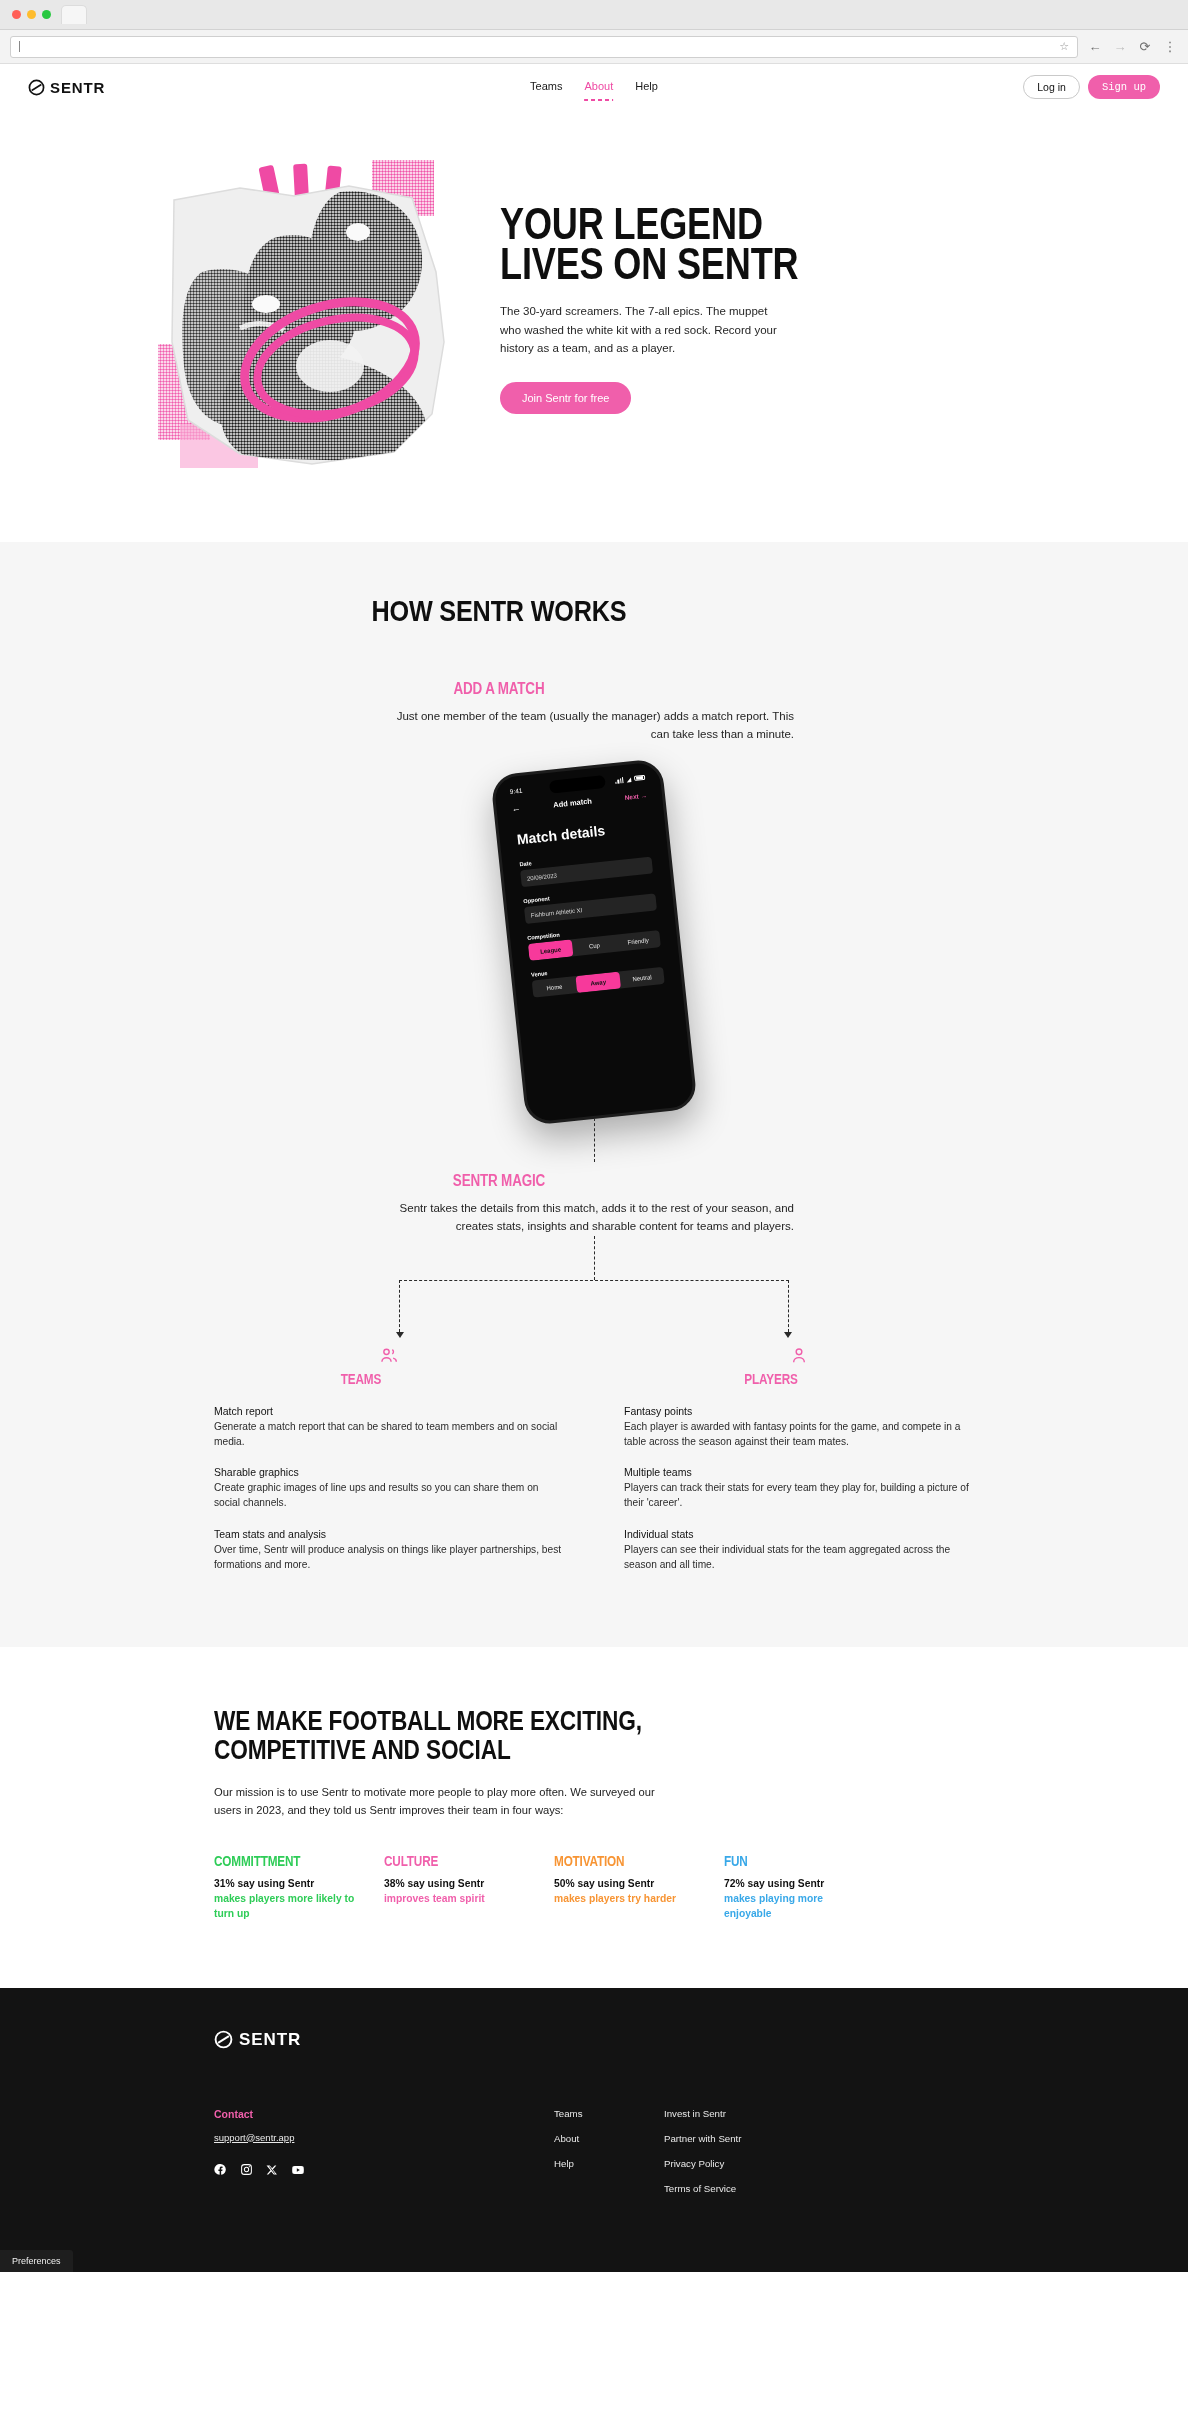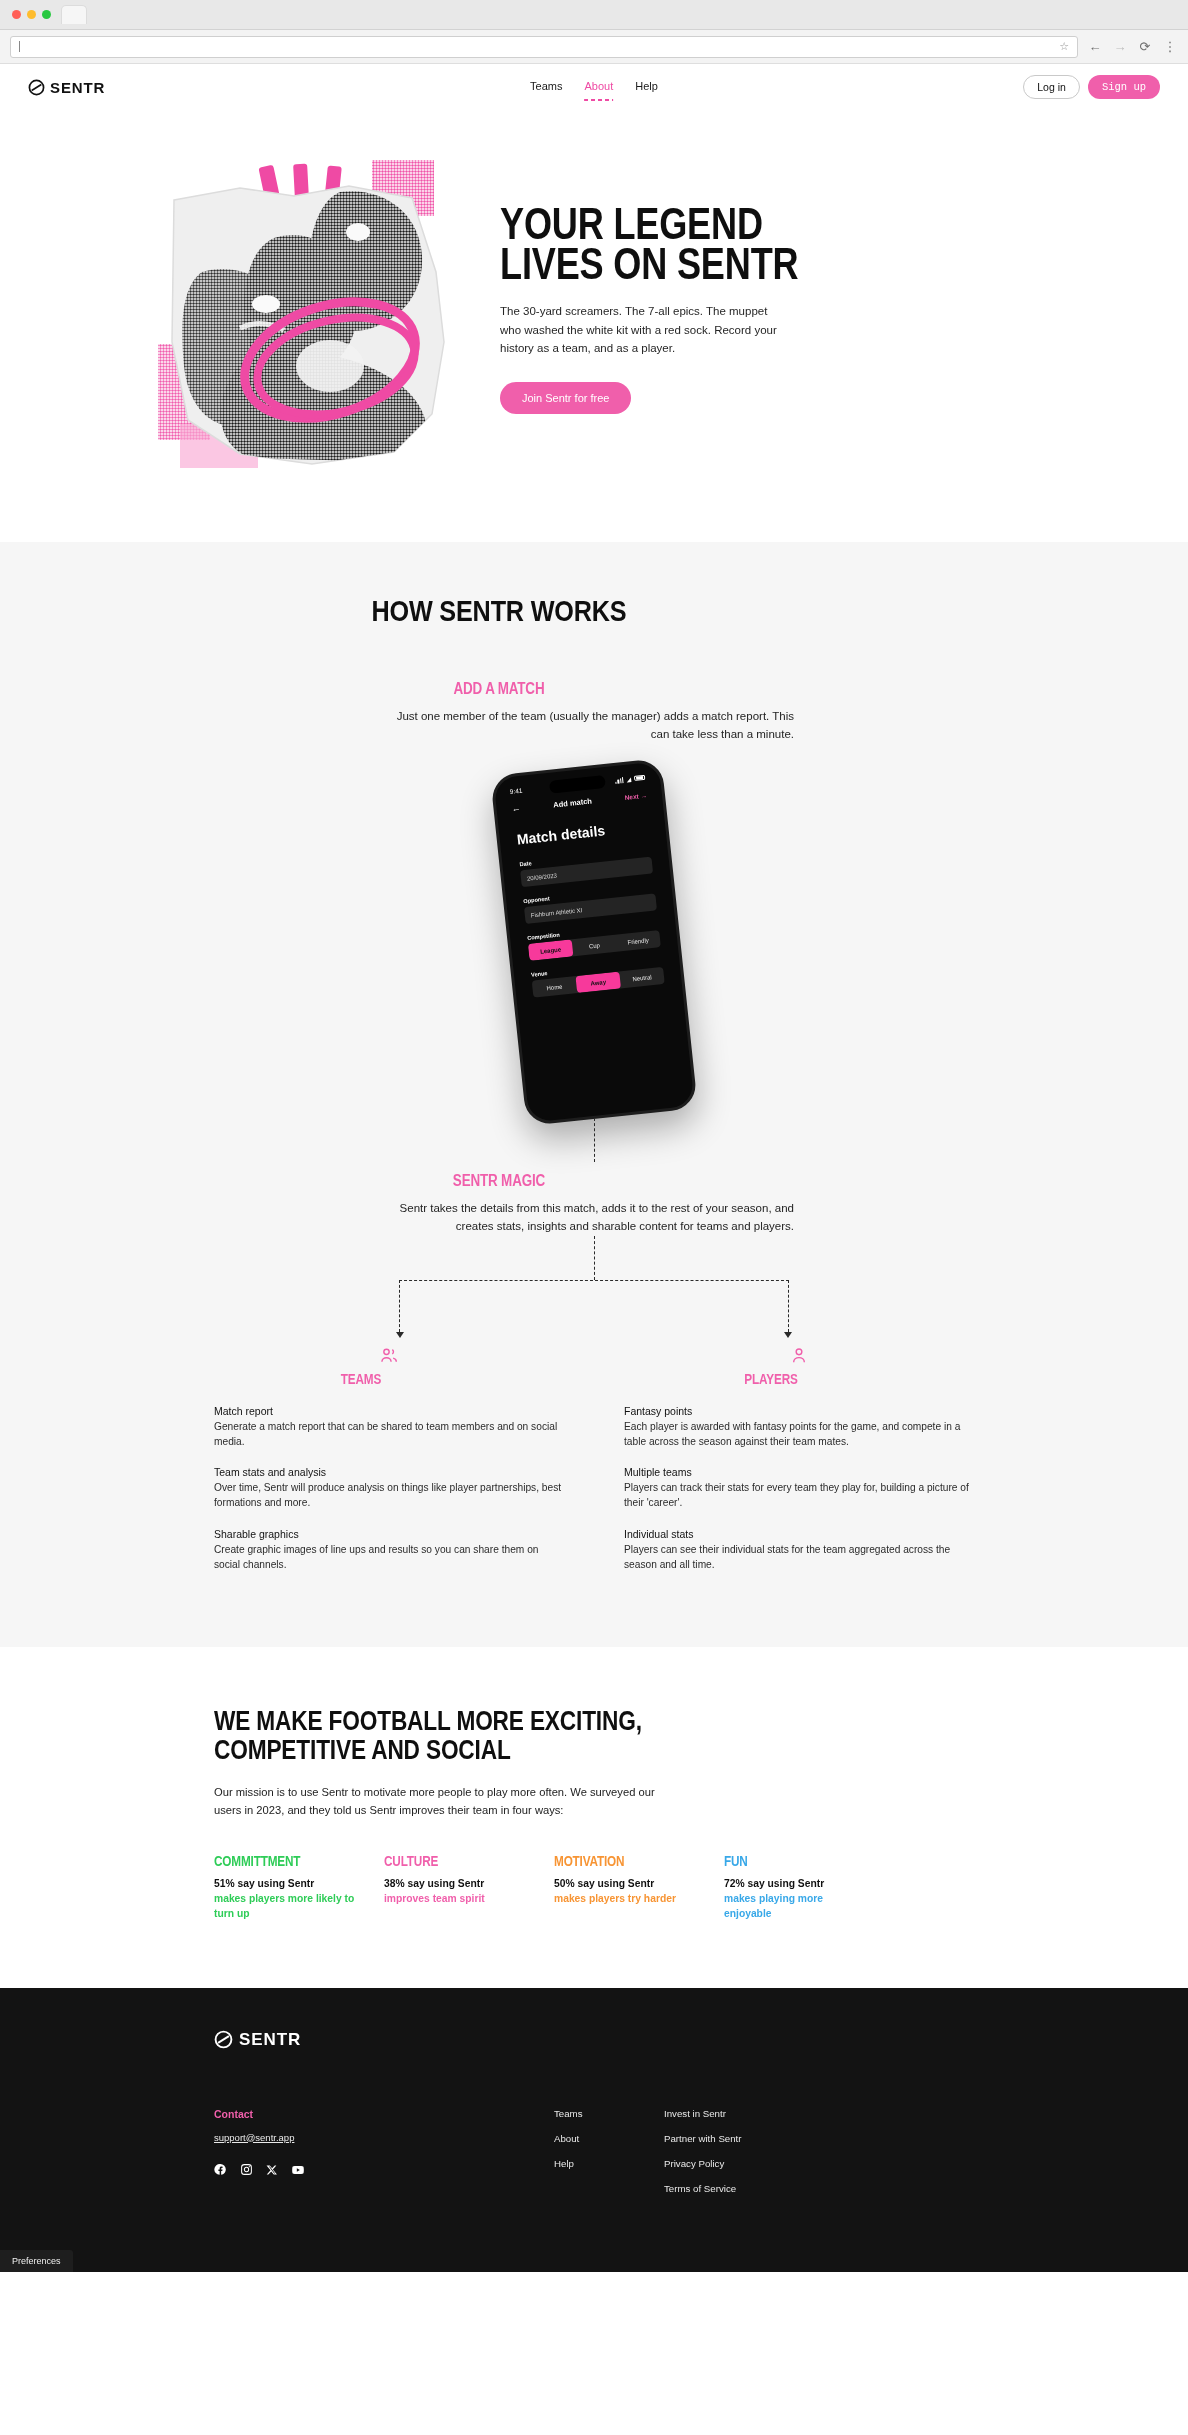--- a/index.html
+++ b/index.html
@@ -577,26 +577,26 @@
           <path d="M16 4.4a3.2 3.2 0 0 1 0 5.2"></path>
           <path d="M17 14.6c2.2.6 3.8 2.3 3.8 4.4"></path>
         </svg>
         <div class="col-title display">TEAMS</div>
       </div>
       <div class="feat">
         <h4>Match report</h4>
         <p>Generate a match report that can be shared to team members and on social media.</p>
       </div>
       <div class="feat">
+        <h4>Sharable graphics</h4>
+        <p>Create graphic images of line ups and results so you can share them on social channels.</p>
+      </div>
+      <div class="feat">
         <h4>Team stats and analysis</h4>
         <p>Over time, Sentr will produce analysis on things like player partnerships, best formations and more.</p>
-      </div>
-      <div class="feat">
-        <h4>Sharable graphics</h4>
-        <p>Create graphic images of line ups and results so you can share them on social channels.</p>
       </div>
     </div>
 
     <div class="col">
       <div class="col-head">
         <svg class="col-icon" width="20" height="20" viewBox="0 0 24 24" fill="none" stroke="#f05fab" stroke-width="1.7">
           <circle cx="12" cy="7" r="3.4"></circle>
           <path d="M5.6 19.5c0-3.4 2.9-5.6 6.4-5.6s6.4 2.2 6.4 5.6"></path>
         </svg>
         <div class="col-title display">PLAYERS</div>
@@ -621,21 +621,21 @@
   <div class="mission-inner">
     <h2 class="mission-title display">
       <span>WE MAKE FOOTBALL MORE EXCITING,</span><br>
       <span>COMPETITIVE AND SOCIAL</span>
     </h2>
     <p class="mission-copy">Our mission is to use Sentr to motivate more people to play more often. We surveyed our users in 2023, and they told us Sentr improves their team in four ways:</p>
 
     <div class="stats">
       <div class="stat">
         <div class="stat-title display" style="color:#2ecc57">COMMITTMENT</div>
-        <div class="stat-line1">51% say using Sentr</div>
+        <div class="stat-line1">31% say using Sentr</div>
         <div class="stat-line2" style="color:#2ecc57">makes players more likely to turn up</div>
       </div>
       <div class="stat">
         <div class="stat-title display" style="color:#f05fab">CULTURE</div>
         <div class="stat-line1">38% say using Sentr</div>
         <div class="stat-line2" style="color:#f05fab">improves team spirit</div>
       </div>
       <div class="stat">
         <div class="stat-title display" style="color:#f79433">MOTIVATION</div>
         <div class="stat-line1">50% say using Sentr</div>

